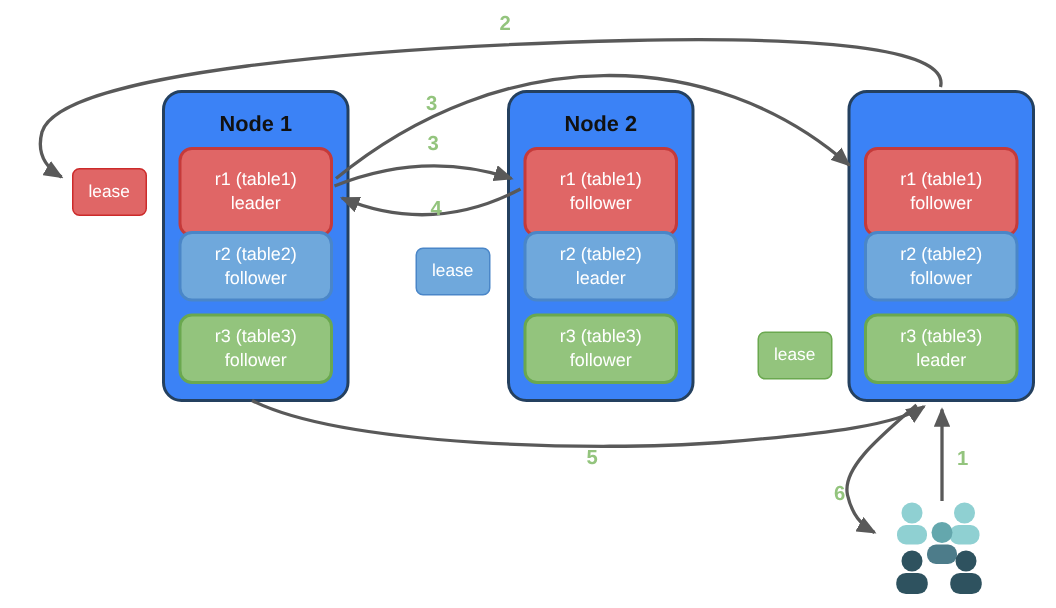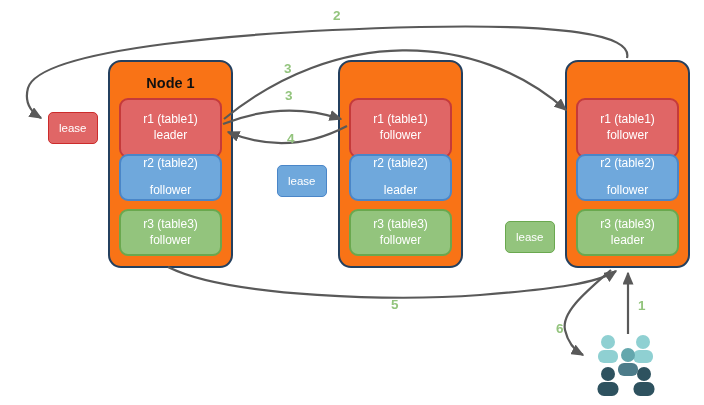--- a/index.html
+++ b/index.html
@@ -1,31 +1,31 @@
 <!DOCTYPE html>
 <html><head>
 <meta charset="utf-8">
 <style>
   * { margin:0; padding:0; box-sizing:border-box; }
   html,body { background:#fff; }
   body { font-family:"Liberation Sans", sans-serif; }
   .canvas { position:relative; width:704px; height:405px; background:#ffffff; overflow:hidden; }
 
-  .node { position:absolute; top:60px; width:125px; height:208px; background:#f97316;
+  .node { position:absolute; top:60px; width:125px; height:208px; background:#3b82f6;
           border:2px solid #24405f; border-radius:13px; z-index:1; }
   .node-title { position:absolute; top:13px; left:0; width:100%; text-align:center;
                 font-size:14.5px; font-weight:bold; color:#111; }
   .replica { position:absolute; left:9px; width:103px; border-radius:9px; color:#fff;
              font-size:12px; line-height:1.3; display:flex; flex-direction:column;
              align-items:center; justify-content:center; text-align:center; }
   .replica.r1 { top:36px; height:60px; }
   .replica.r2 { top:92px; height:47px; }
   .replica.r3 { top:147px; height:47px; }
   .replica.red   { background:#e06666; border:2px solid #c53a3a; }
-  .replica.blue  { background:#6fa8dc; border:2px solid #4a86c8;justify-content:space-between; }
+  .replica.blue  { background:#6fa8dc; border:2px solid #4a86c8; }
   .replica.green { background:#93c47d; border:2px solid #6aa84f; }
 
   .lease { position:absolute; height:21px; padding:15px 10px; border-radius:5px; color:#fff;
            font-size:11.5px; display:flex; align-items:center; justify-content:center; z-index:2; }
   .lease.red   { left:48px;  top:112px; background:#e06666; border:1.5px solid #cc2b2b; }
   .lease.blue  { left:277px; top:165px; background:#6fa8dc; border:1.5px solid #4a86c8; }
   .lease.green { left:505px; top:221px; background:#93c47d; border:1.5px solid #6aa84f; }
 
   .step { position:absolute; font-size:13.5px; font-weight:bold; color:#93c47d; z-index:6; }
   .step.s2  { left:333px; top:8px;   }
@@ -72,20 +72,21 @@
       <span>r2 (table2)</span>
       <span>follower</span>
     </div>
     <div class="replica r3 green">
       <span>r3 (table3)</span>
       <span>follower</span>
     </div>
   </div>
 
   <div class="node" style="left:338px">
+    <div class="node-title">Node 2</div>
     <div class="replica r1 red">
       <span>r1 (table1)</span>
       <span>follower</span>
     </div>
     <div class="replica r2 blue">
       <span>r2 (table2)</span>
       <span>leader</span>
     </div>
     <div class="replica r3 green">
       <span>r3 (table3)</span>

